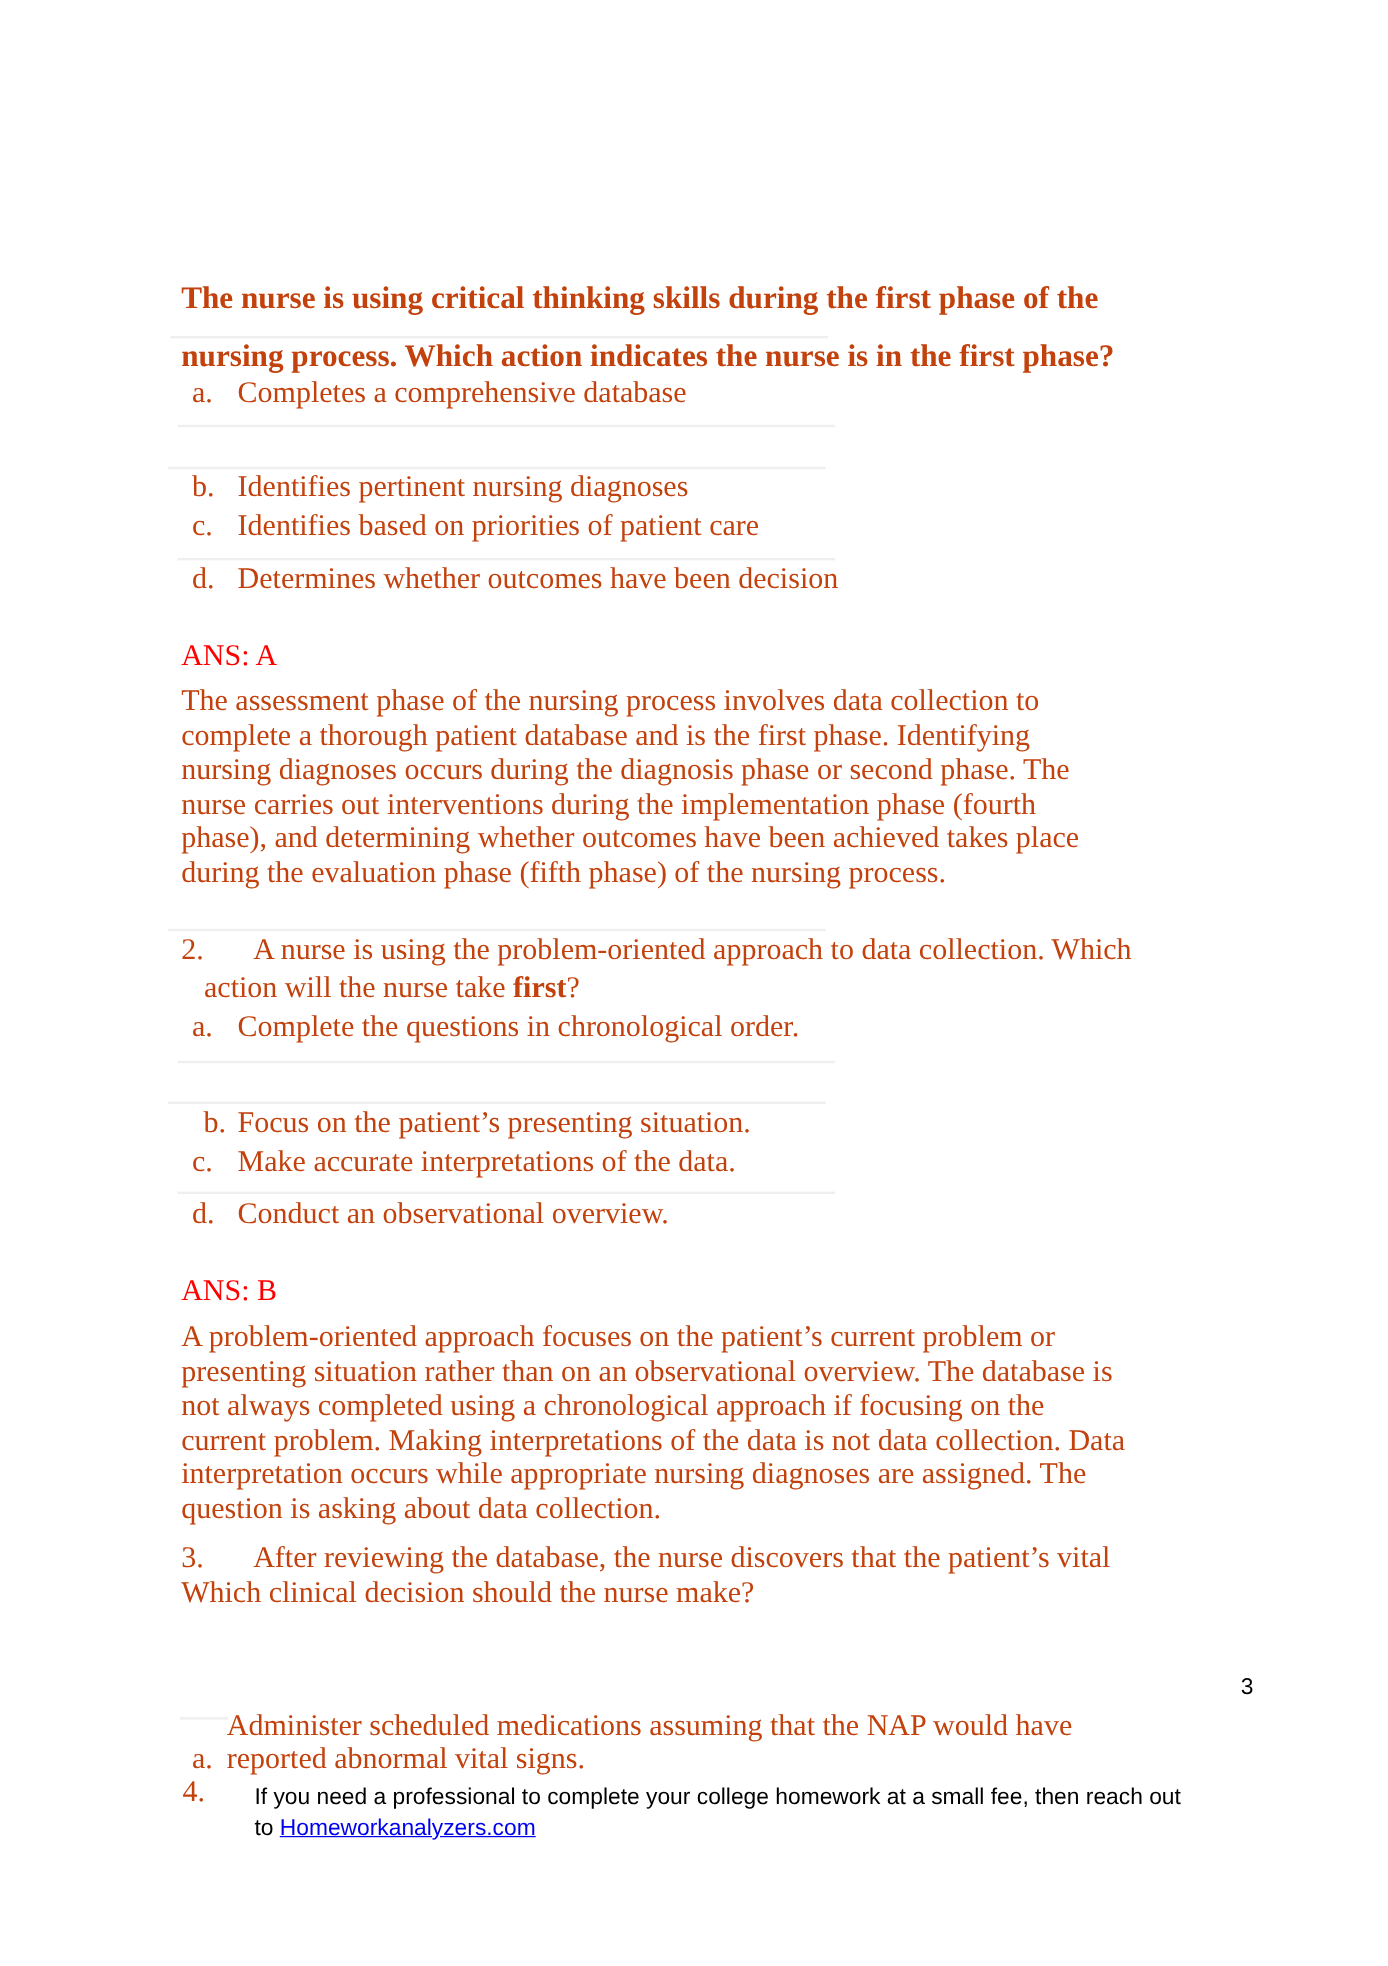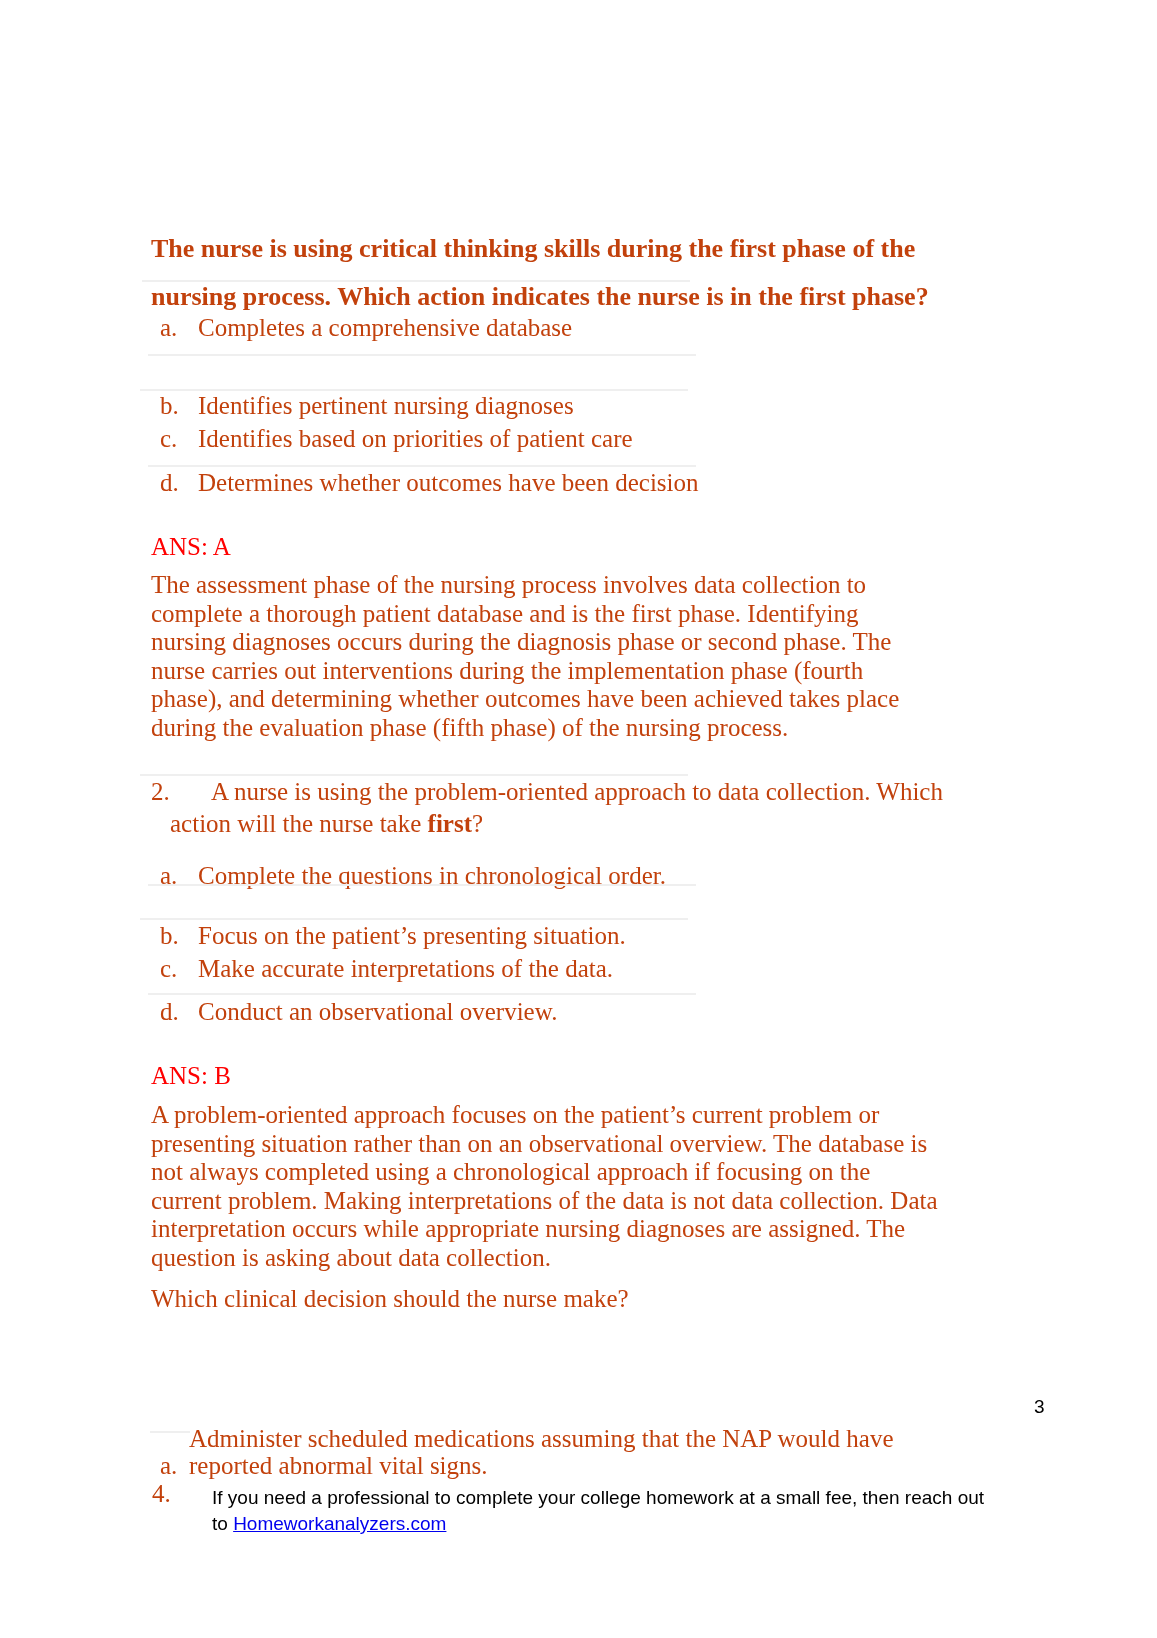--- a/index.html
+++ b/index.html
@@ -57,26 +57,26 @@
     <p>during the evaluation phase (fifth phase) of the nursing process.</p>
   </div>
 
   <div class="rule" style="left:140px; top:774px; width:548px;"></div>
   <div class="abs serif numq" style="left:151px; top:778px;">
     <span class="num">2.</span><span>A nurse is using the problem-oriented approach to data collection. Which</span>
   </div>
   <div class="abs serif numq" style="left:170px; top:810px;">
     <span>action will the nurse take </span><b>first</b><span>?</span>
   </div>
-  <div class="abs serif opt" style="left:160px; top:842px;margin-top:20px;">
+  <div class="abs serif opt" style="left:160px; top:842px;">
     <span class="letter">a.</span><span>Complete the questions in chronological order.</span>
   </div>
   <div class="rule" style="left:148px; top:884px; width:548px;"></div>
   <div class="rule" style="left:140px; top:918px; width:548px;"></div>
-  <div class="abs serif opt" style="left:160px; top:922px;">
+  <div class="abs serif opt" style="left:160px; top:922px;text-align:center;">
     <span class="letter">b.</span><span>Focus on the patient’s presenting situation.</span>
   </div>
   <div class="abs serif opt" style="left:160px; top:955px;">
     <span class="letter">c.</span><span>Make accurate interpretations of the data.</span>
   </div>
   <div class="rule" style="left:148px; top:993px; width:548px;"></div>
   <div class="abs serif opt" style="left:160px; top:998px;">
     <span class="letter">d.</span><span>Conduct an observational overview.</span>
   </div>
 
@@ -85,20 +85,21 @@
   <div class="para serif" style="left:151px; top:1101px; width:900px;">
     <p>A problem-oriented approach focuses on the patient’s current problem or</p>
     <p>presenting situation rather than on an observational overview. The database is</p>
     <p>not always completed using a chronological approach if focusing on the</p>
     <p>current problem. Making interpretations of the data is not data collection. Data</p>
     <p>interpretation occurs while appropriate nursing diagnoses are assigned. The</p>
     <p>question is asking about data collection.</p>
   </div>
 
   <div class="para serif" style="left:151px; top:1285px; width:900px;">
+    <p><span style="display:inline-block;width:60px;">3.</span><span>After reviewing the database, the nurse discovers that the patient’s vital</span></p>
     <p>Which clinical decision should the nurse make?</p>
   </div>
 
   <div class="abs sans pagenum" style="left:1034px; top:1396px;">3</div>
 
   <div class="rule" style="left:150px; top:1431px; width:40px;"></div>
   <div class="abs serif opt" style="left:189px; top:1425px;">Administer scheduled medications assuming that the NAP would have</div>
   <div class="abs serif opt" style="left:160px; top:1452px;">
     <span style="display:inline-block;width:29px;">a.</span><span>reported abnormal vital signs.</span>
   </div>

